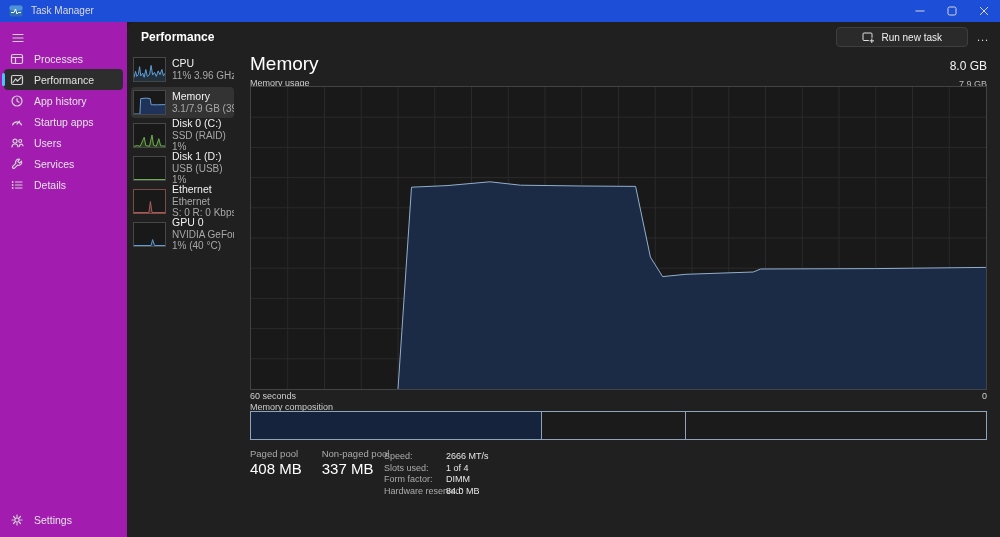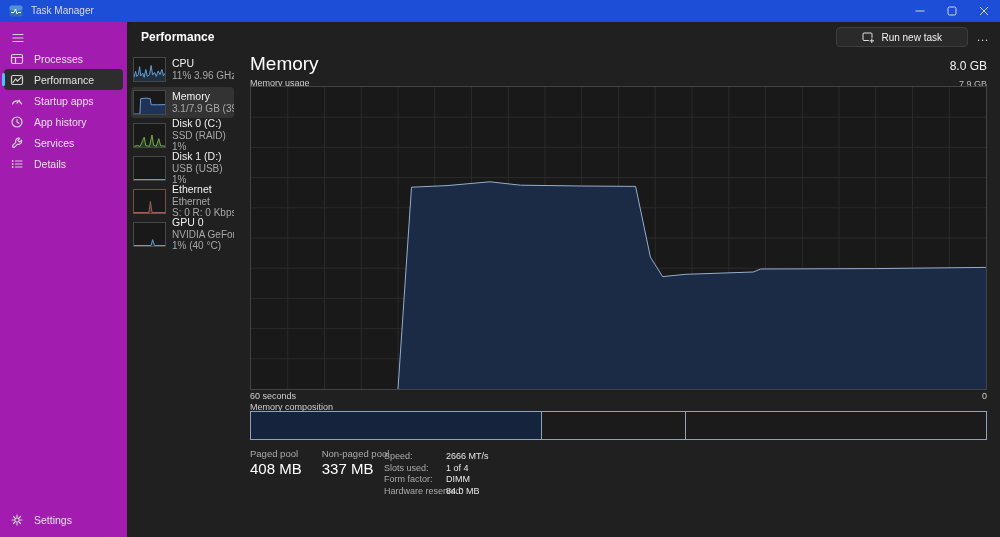--- a/index.html
+++ b/index.html
@@ -121,34 +121,45 @@
           <svg width="14" height="14" viewBox="0 0 14 14">
             <rect class="icline" x="1.5" y="2.5" width="11" height="9" rx="1.5"></rect>
             <polyline class="icline" points="3,9.5 5.5,6 7.5,8 11,4.5"></polyline>
           </svg>
         </span>
       <span class="lbl">Performance</span>
     </div>
     <div class="navitem">
       <span class="ic">
           <svg width="14" height="14" viewBox="0 0 14 14">
+            <circle class="icline" cx="7" cy="7" r="5"></circle>
+            <polyline class="icline" points="7,4.5 7,7 9,8.2"></polyline>
+          </svg>
+        </span>
+      <span class="lbl">App history</span>
+    </div>
+    <div class="navitem">
+      <span class="ic">
+          <svg width="14" height="14" viewBox="0 0 14 14">
             <path class="icline" d="M2.5 10 A4.8 4.8 0 0 1 11.5 10"></path>
             <line class="icline" x1="7" y1="9" x2="9.6" y2="6.2"></line>
           </svg>
         </span>
       <span class="lbl">Startup apps</span>
     </div>
     <div class="navitem">
       <span class="ic">
           <svg width="14" height="14" viewBox="0 0 14 14">
-            <circle class="icline" cx="7" cy="7" r="5"></circle>
-            <polyline class="icline" points="7,4.5 7,7 9,8.2"></polyline>
-          </svg>
-        </span>
-      <span class="lbl">App history</span>
+            <circle class="icline" cx="5" cy="5.2" r="2"></circle>
+            <path class="icline" d="M2 11 c0-2 1.4-3 3-3 s3 1 3 3"></path>
+            <circle class="icline" cx="10.2" cy="5" r="1.5"></circle>
+            <path class="icline" d="M9.3 10.5 c.2-1.6 1-2.3 2-2.3 .8 0 1.4.5 1.7 1.6"></path>
+          </svg>
+        </span>
+      <span class="lbl">Users</span>
     </div>
     <div class="navitem">
       <span class="ic">
           <svg width="14" height="14" viewBox="0 0 14 14">
             <path class="icline" d="M11.5 4.2 a3 3 0 0 1-3.9 3.9 L4.5 11.2 a1.3 1.3 0 0 1-1.8-1.8 L5.8 6.3 a3 3 0 0 1 3.9-3.9 L7.8 4.3 l1.8 1.8 z"></path>
           </svg>
         </span>
       <span class="lbl">Services</span>
     </div>
     <div class="navitem">

